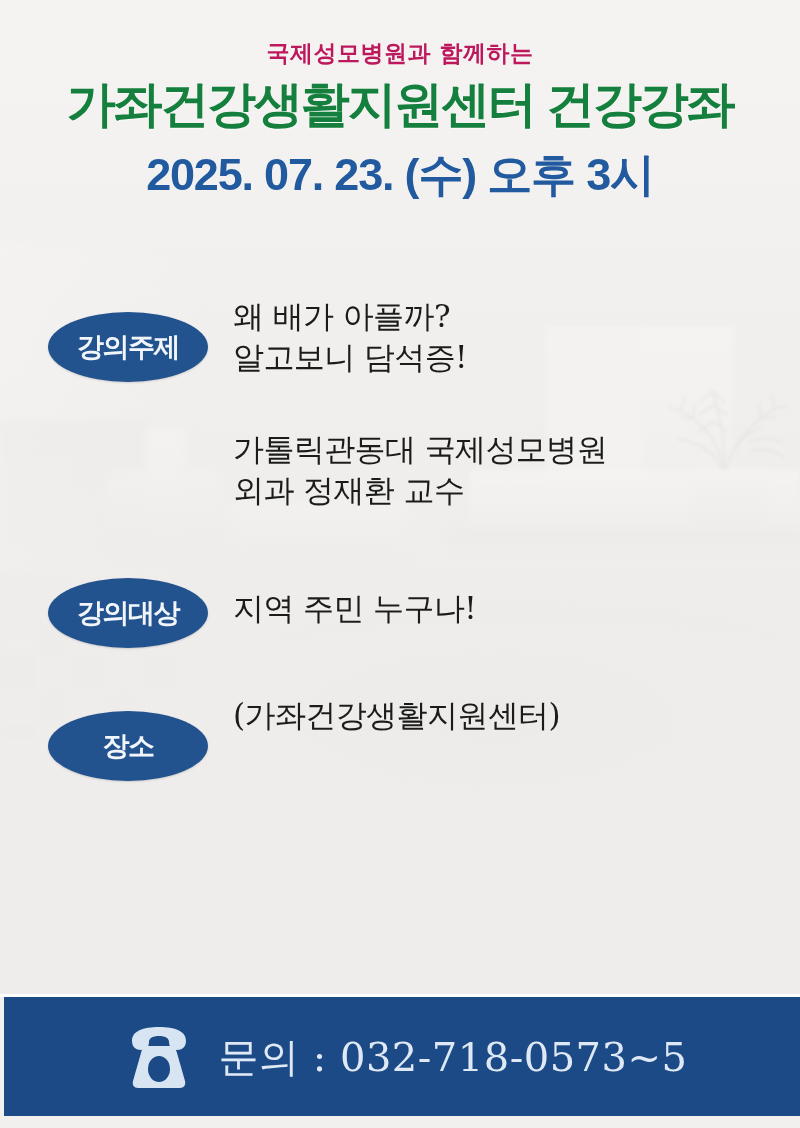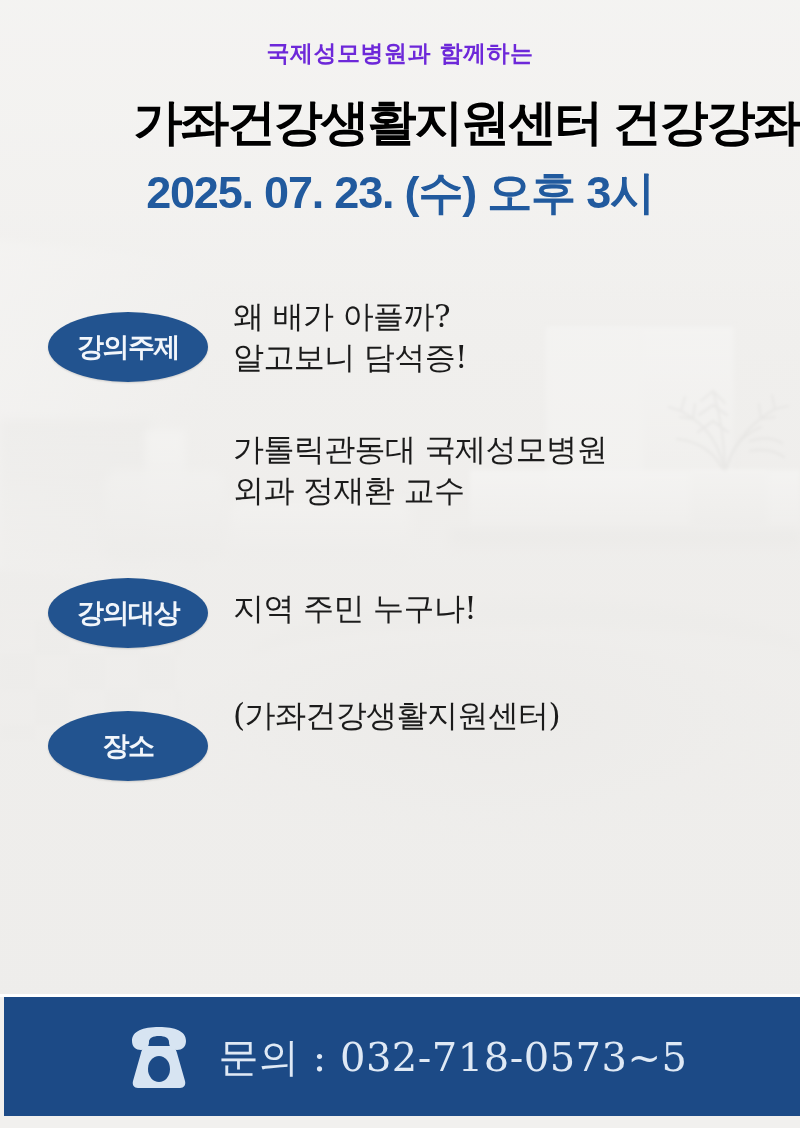--- a/index.html
+++ b/index.html
@@ -156,34 +156,33 @@
     width: 800px;
     text-align: center;
     z-index: 5;
   }
   .eyebrow {
     margin-top: 40px;
     font-family: "DejaVu Serif", "Liberation Serif", serif;
     font-size: 23px;
     font-weight: 600;
     letter-spacing: .5px;
-    color: #6d28d9;
+    color: #be185d;
     line-height: 1.1;
   }
   .title {
-    margin-top: 32px;
+    margin-top: 14px;
     font-family: "Liberation Sans", "DejaVu Sans", sans-serif;
     font-size: 49px;
     font-weight: 700;
     letter-spacing: -2.2px;
-    color: #000000;
+    color: #15803d;
     line-height: 1.06;
     white-space: nowrap;
     text-shadow: 0 1px 0 rgba(255,255,255,.7);
-    text-align: right;
   }
   .datetime {
     margin-top: 19px;
     font-family: "Liberation Sans", "DejaVu Sans", sans-serif;
     font-size: 45px;
     font-weight: 700;
     letter-spacing: -1.2px;
     color: #215a9e;
     line-height: 1.1;
     white-space: nowrap;

